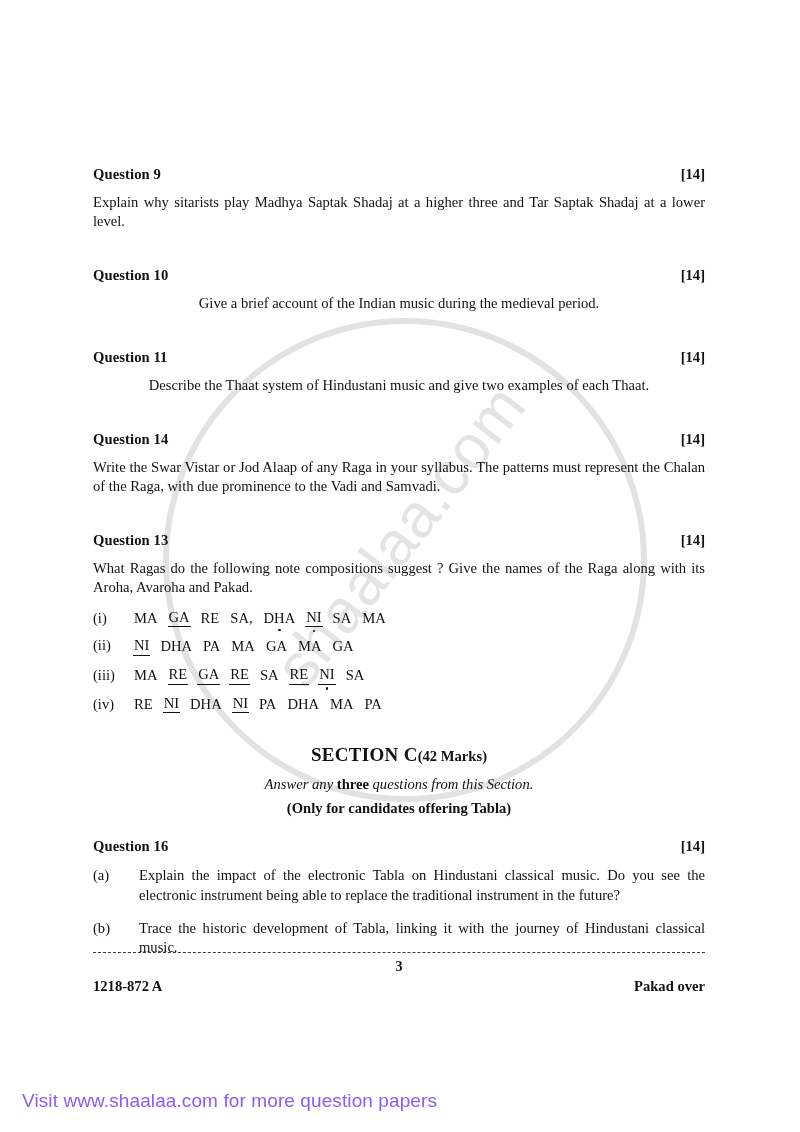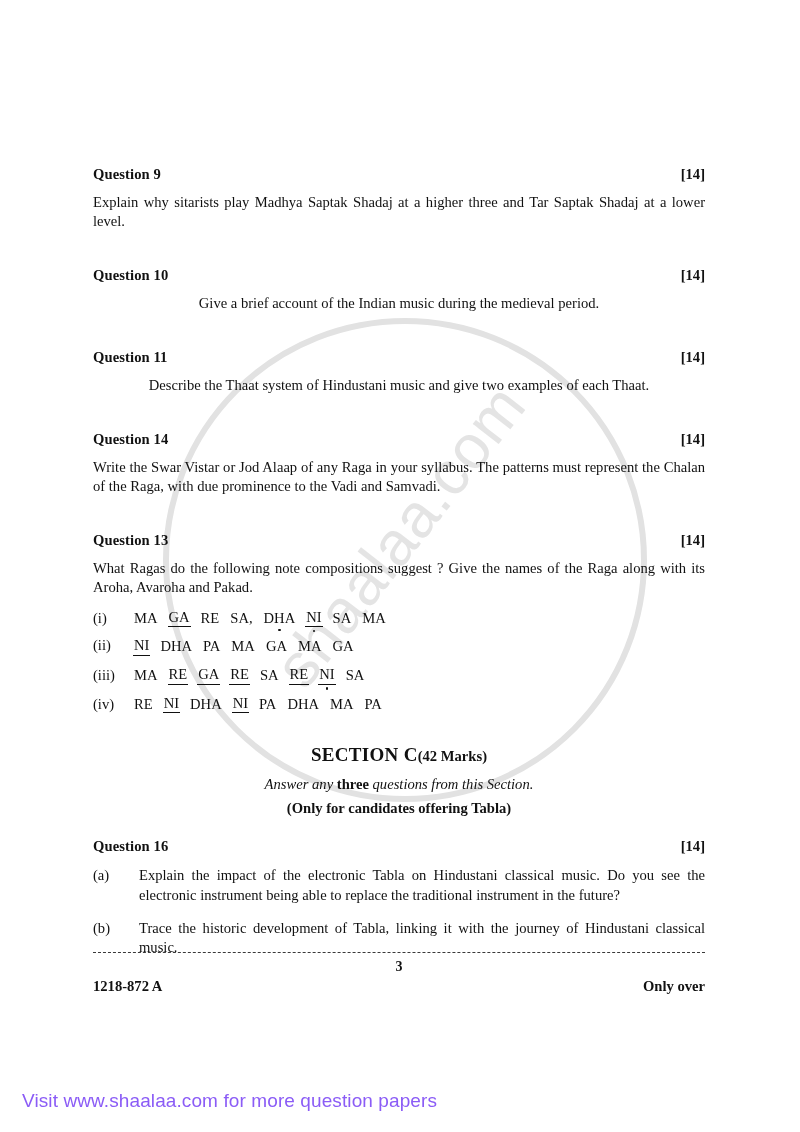--- a/index.html
+++ b/index.html
@@ -342,19 +342,19 @@
       </div>
     </div>
 
   </div>
 
   <div id="footer">
     <div class="foot-rule"></div>
     <div class="foot-pageno">3</div>
     <div class="foot-row">
       <span>1218-872 A</span>
-      <span>Only over</span>
+      <span>Pakad over</span>
     </div>
   </div>
 
 </div>
 
 <div id="banner">Visit www.shaalaa.com for more question papers</div>
 
 </body></html>

